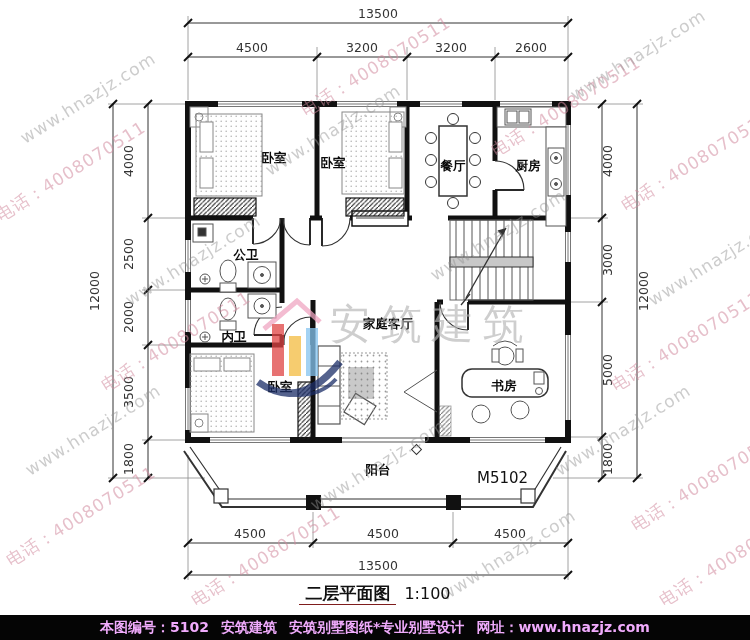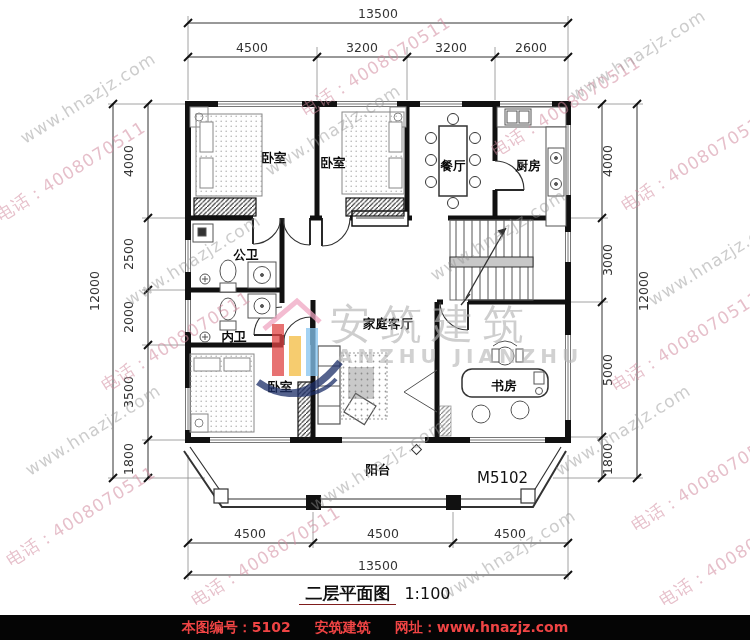--- a/index.html
+++ b/index.html
@@ -18,21 +18,21 @@
   #brand-logo{position:absolute;left:256px;top:292px;z-index:3;opacity:.75;pointer-events:none;}
   
   #plan-svg{position:absolute;left:0;top:0;z-index:2;}
   
   #title-block{position:absolute;left:0;top:582px;width:750px;text-align:center;z-index:4;}
   #title-name{font-size:17px;font-weight:bold;color:#111;border-bottom:1px solid #7f1d1d;
       padding:0 6px 1px;}
   #title-scale{font-size:16px;color:#111;margin-left:8px;}
   
   #footer{position:absolute;left:0;bottom:0;width:750px;height:25px;background:#050505;z-index:6;
-      display:flex;align-items:center;justify-content:center;gap:24px;color:#ef4444;
+      display:flex;align-items:center;justify-content:center;gap:12px;color:#f0abfc;
       font-size:14px;font-weight:bold;white-space:nowrap;}
   text{font-family:"DejaVu Sans",sans-serif;}
   .dimtxt{font-size:12.5px;fill:#333;}
   .roomtxt{font-size:12.5px;font-weight:bold;fill:#0a0a0a;}
 </style>
 </head>
 <body>
 
 <div id="page">
 
@@ -53,21 +53,20 @@
     <span class="wm p" style="left:600px;top:330px">电话：4008070511</span>
     <span class="wm g" style="left:545px;top:420px">www.hnazjz.com</span>
     <span class="wm p" style="left:620px;top:470px">电话：4008070511</span>
     <span class="wm g" style="left:300px;top:455px">www.hnazjz.com</span>
     <span class="wm p" style="left:180px;top:545px">电话：4008070511</span>
     <span class="wm g" style="left:430px;top:545px">www.hnazjz.com</span>
     <span class="wm p" style="left:648px;top:545px">电话：4008070511</span>
   </div>
 
   <div id="brand-cn">安筑建筑</div>
-  <div id="brand-en">ANZHU JIANZHU</div>
   <svg id="brand-logo" width="90" height="118" viewBox="0 0 90 118">
     <path d="M8,37 L41,9 L64,30" stroke="#f0a6c2" stroke-width="5" fill="none"></path>
     <rect x="16" y="32" width="12" height="52" fill="#e04343"></rect>
     <rect x="33" y="44" width="12" height="40" fill="#f3bc40"></rect>
     <rect x="50" y="36" width="12" height="48" fill="#85c4ef"></rect>
     <path d="M2,90 Q44,120 84,70" stroke="#1c2e68" stroke-width="7" fill="none"></path>
     <path d="M30,102 Q62,107 80,87" stroke="#1c2e68" stroke-width="4" fill="none"></path>
   </svg>
 
   <svg id="plan-svg" width="750" height="640" viewBox="0 0 750 640">
@@ -404,16 +403,17 @@
     </g>
   </svg>
 
   <div id="title-block">
     <span id="title-name">二层平面图</span><span id="title-scale">1:100</span>
   </div>
 
   <div id="footer">
     <span>本图编号：5102</span>
     <span>安筑建筑</span>
+    <span>安筑别墅图纸*专业别墅设计</span>
     <span>网址：www.hnazjz.com</span>
   </div>
 
 </div>
 
 </body></html>

